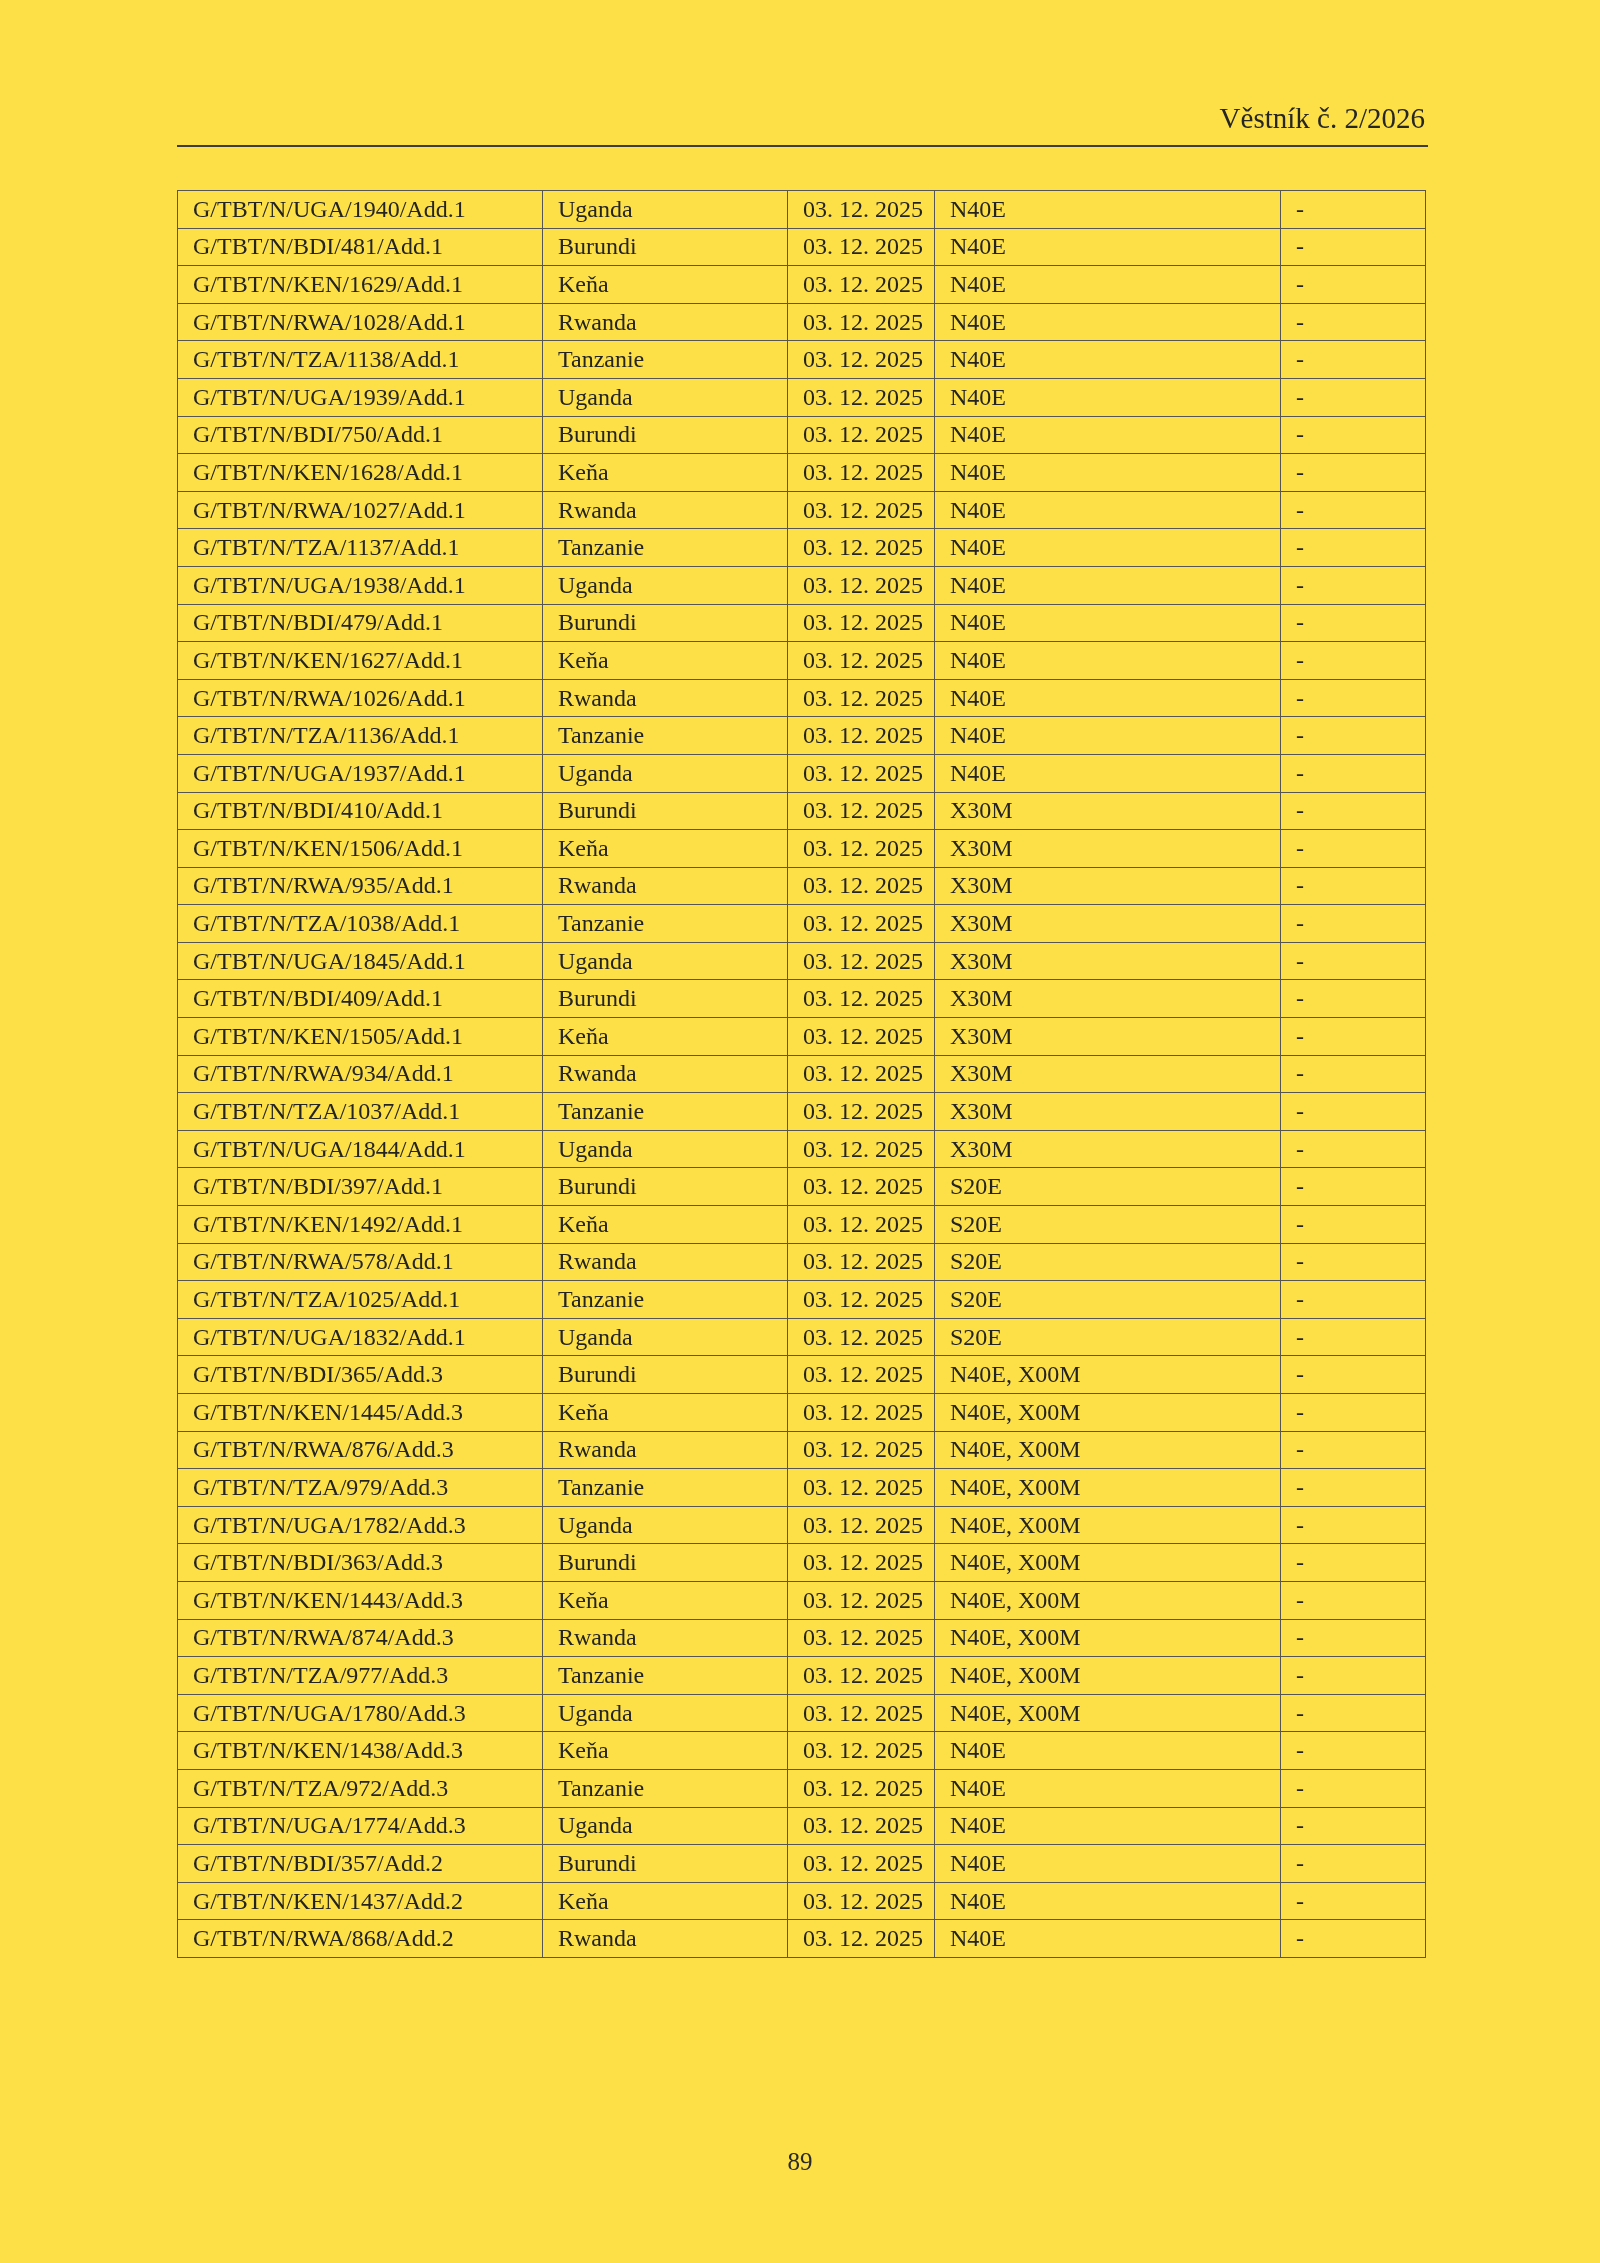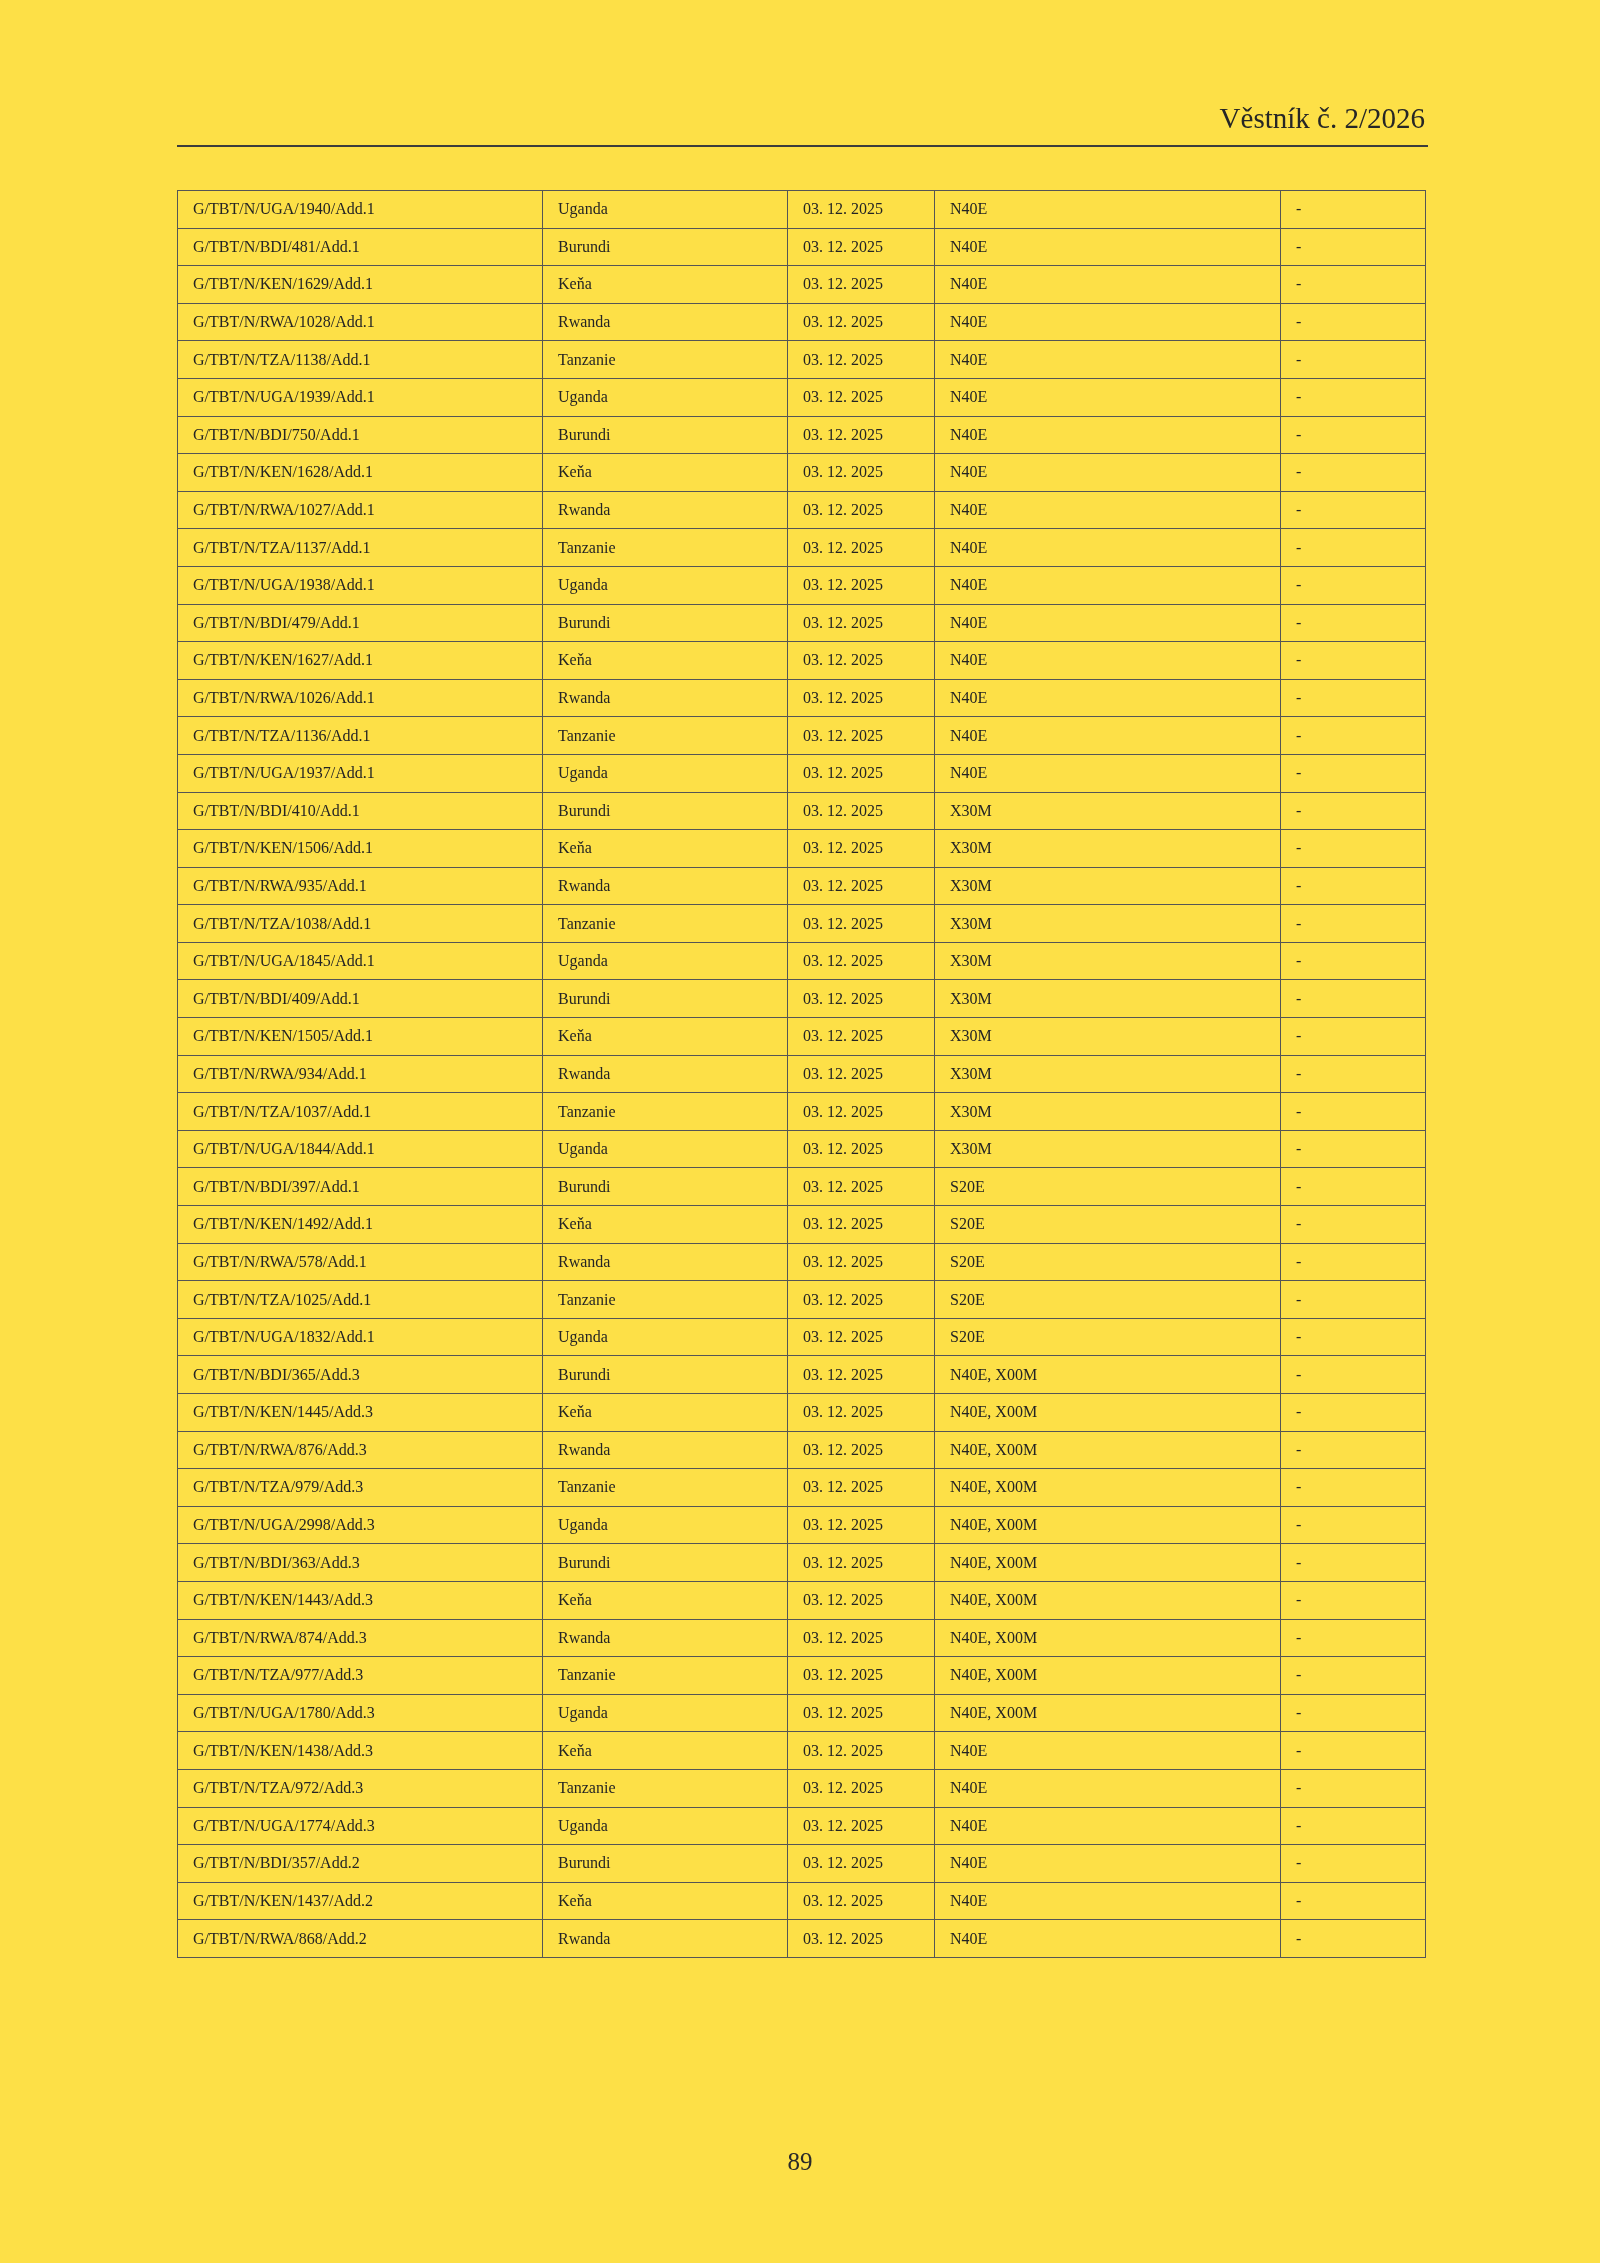--- a/index.html
+++ b/index.html
@@ -29,21 +29,21 @@
     height: 2px;
     background: #3c3c3c;
   }
   table.notif-table {
     position: absolute;
     left: 177px;
     top: 190px;
     width: 1248px;
     border-collapse: collapse;
     table-layout: fixed;
-    font-size: 16px;
+    font-size: 24px;
   }
   table.notif-table td {
     border: 1.6px solid #555555;
     height: 36.6px;
     padding: 0 6px 0 15px;
     vertical-align: middle;
     white-space: nowrap;
     overflow: hidden;
     color: #242424;
   }
@@ -314,21 +314,21 @@
           <td>-</td>
         </tr>
         <tr>
           <td>G/TBT/N/TZA/979/Add.3</td>
           <td>Tanzanie</td>
           <td>03. 12. 2025</td>
           <td>N40E, X00M</td>
           <td>-</td>
         </tr>
         <tr>
-          <td>G/TBT/N/UGA/2998/Add.3</td>
+          <td>G/TBT/N/UGA/1782/Add.3</td>
           <td>Uganda</td>
           <td>03. 12. 2025</td>
           <td>N40E, X00M</td>
           <td>-</td>
         </tr>
         <tr>
           <td>G/TBT/N/BDI/363/Add.3</td>
           <td>Burundi</td>
           <td>03. 12. 2025</td>
           <td>N40E, X00M</td>

